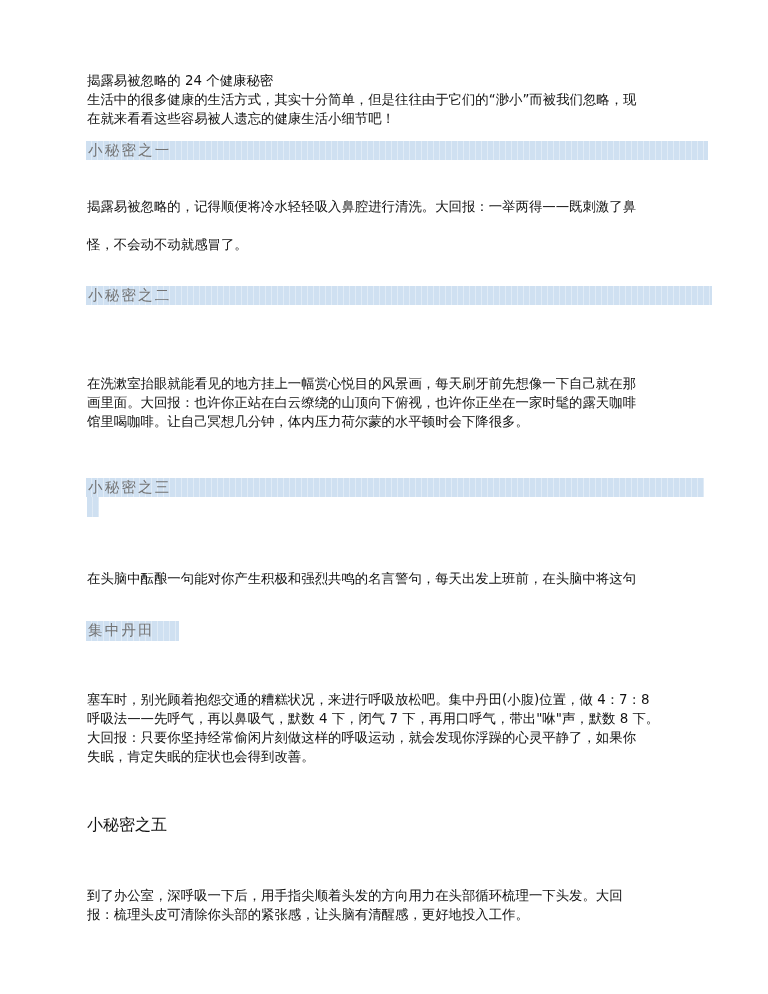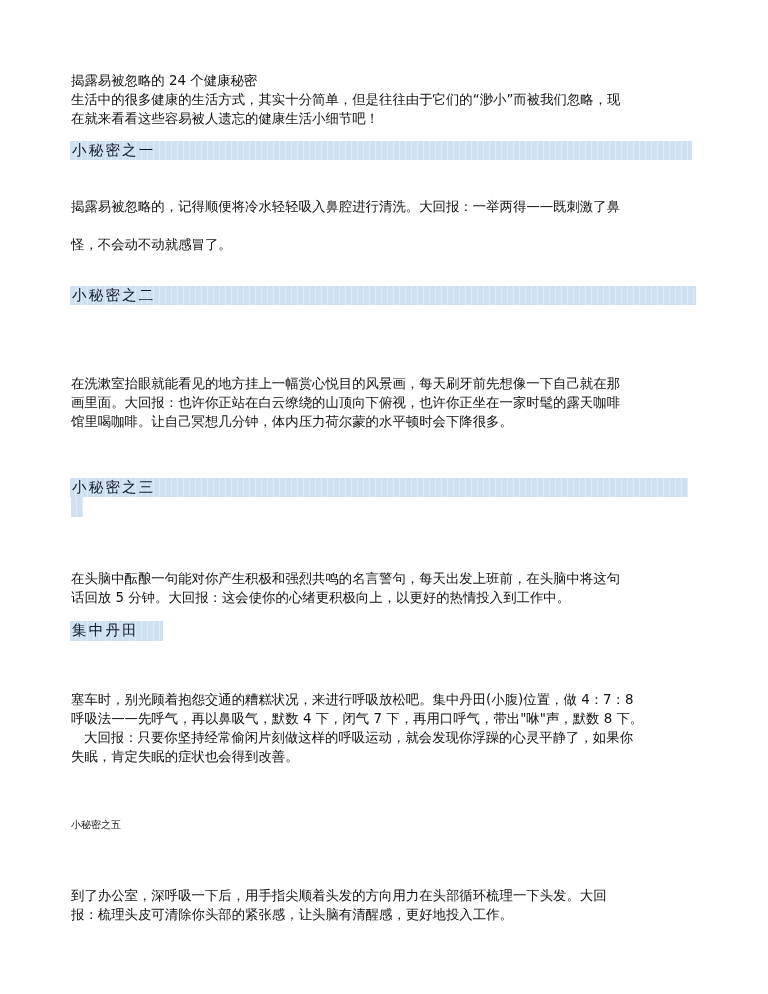--- a/index.html
+++ b/index.html
@@ -1,38 +1,38 @@
 <!DOCTYPE html>
 <html><head>
 <meta charset="utf-8">
 <style>
   html, body { margin: 0; padding: 0; background: #ffffff; }
   body {
     width: 768px; height: 994px; position: relative; overflow: hidden;
     font-family: "DejaVu Sans", "Liberation Sans", sans-serif;
     color: #111111;
   }
-  .page { position: absolute; left: 0; top: 0; width: 712px; height: 994px; }
+  .page { position: absolute; left: 16px; top: 0; width: 712px; height: 994px; }
   .line {
     position: absolute; left: 71px;
     font-size: 13.4px; line-height: 19px; white-space: nowrap;
     letter-spacing: 0px;
   }
   .band {
     position: absolute; background: #cfe0f1;
     background-image: repeating-linear-gradient(90deg, rgba(255,255,255,0.0) 0px, rgba(255,255,255,0.0) 5px, rgba(255,255,255,0.35) 5px, rgba(255,255,255,0.35) 6px);
   }
   .heading {
     position: absolute; left: 72px;
     font-size: 14.5px; line-height: 20px; letter-spacing: 2.2px; white-space: nowrap;
-    color: #0f172a;
+    color: #737373;
   }
   .heading-plain {
     position: absolute; left: 71px;
-    font-size: 10px; line-height: 19px; white-space: nowrap;
+    font-size: 16px; line-height: 19px; white-space: nowrap;
   }
 </style>
 </head>
 <body>
 
 <div class="page">
 
   <div class="line" style="top:71px;">揭露易被忽略的 24 个健康秘密</div>
   <div class="line" style="top:90px;">生活中的很多健康的生活方式，其实十分简单，但是往往由于它们的“渺小”而被我们忽略，现</div>
   <div class="line" style="top:109px;">在就来看看这些容易被人遗忘的健康生活小细节吧！</div>
@@ -45,26 +45,25 @@
   <div class="band" style="left:70px; top:286px; width:626px; height:19px;"></div>
   <div class="heading" style="top:285px;text-align:right;">小秘密之二</div>
   <div class="line" style="top:374px;">在洗漱室抬眼就能看见的地方挂上一幅赏心悦目的风景画，每天刷牙前先想像一下自己就在那</div>
   <div class="line" style="top:393px;">画里面。大回报：也许你正站在白云缭绕的山顶向下俯视，也许你正坐在一家时髦的露天咖啡</div>
   <div class="line" style="top:412px;">馆里喝咖啡。让自己冥想几分钟，体内压力荷尔蒙的水平顿时会下降很多。</div>
 
   <div class="band" style="left:70px; top:478px; width:618px; height:19px;"></div>
   <div class="band" style="left:71px; top:497px; width:12px; height:20px;"></div>
   <div class="heading" style="top:477px;">小秘密之三</div>
   <div class="line" style="top:569px;">在头脑中酝酿一句能对你产生积极和强烈共鸣的名言警句，每天出发上班前，在头脑中将这句</div>
-  <div class="line" style="top:588px;">话回放 5 分钟。大回报：这会使你的心绪更积极向上，以更好的热情投入到工作中。</div>
 
   <div class="band" style="left:70px; top:621px; width:93px; height:20px;"></div>
   <div class="heading" style="top:620px;">集中丹田</div>
   <div class="line" style="top:690px;">塞车时，别光顾着抱怨交通的糟糕状况，来进行呼吸放松吧。集中丹田(小腹)位置，做 4：7：8</div>
   <div class="line" style="top:709px;">呼吸法——先呼气，再以鼻吸气，默数 4 下，闭气 7 下，再用口呼气，带出"咻"声，默数 8 下。</div>
-  <div class="line" style="top:728px;margin-left:13px;">大回报：只要你坚持经常偷闲片刻做这样的呼吸运动，就会发现你浮躁的心灵平静了，如果你</div>
+  <div class="line" style="top:728px;">大回报：只要你坚持经常偷闲片刻做这样的呼吸运动，就会发现你浮躁的心灵平静了，如果你</div>
   <div class="line" style="top:747px;">失眠，肯定失眠的症状也会得到改善。</div>
 
   <div class="heading-plain" style="top:815px;">小秘密之五</div>
   <div class="line" style="top:886px;">到了办公室，深呼吸一下后，用手指尖顺着头发的方向用力在头部循环梳理一下头发。大回</div>
   <div class="line" style="top:905px;">报：梳理头皮可清除你头部的紧张感，让头脑有清醒感，更好地投入工作。</div>
 
 </div>
 
 </body></html>

